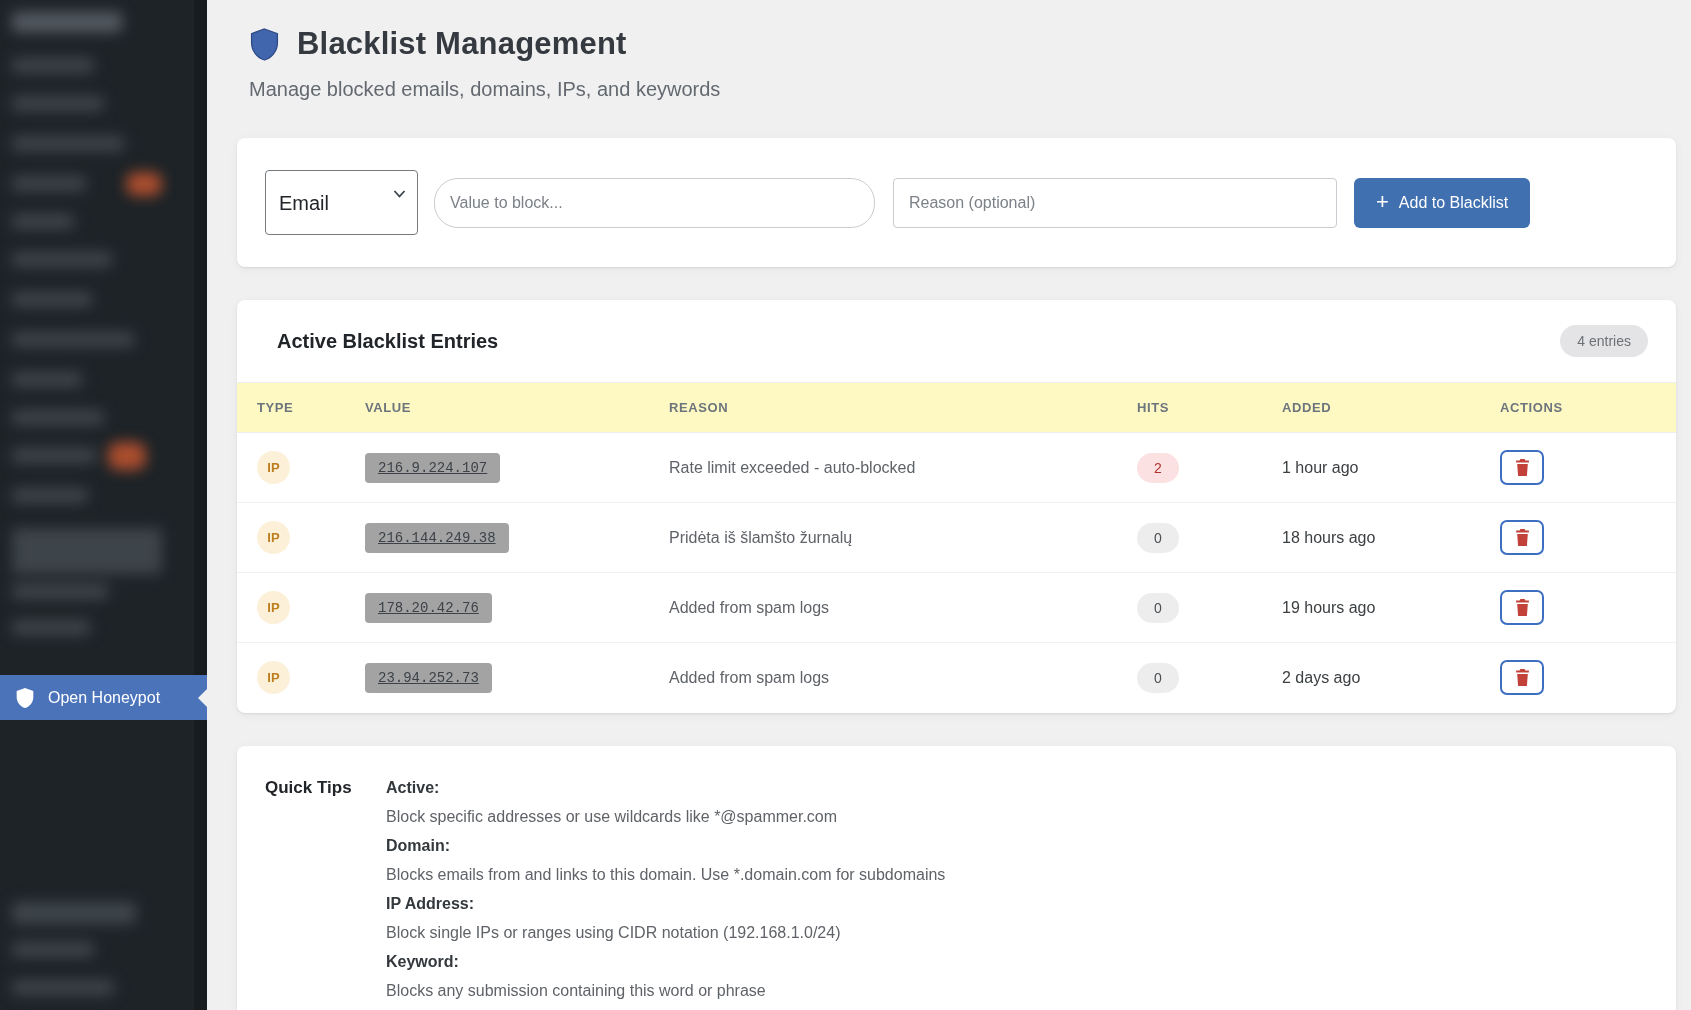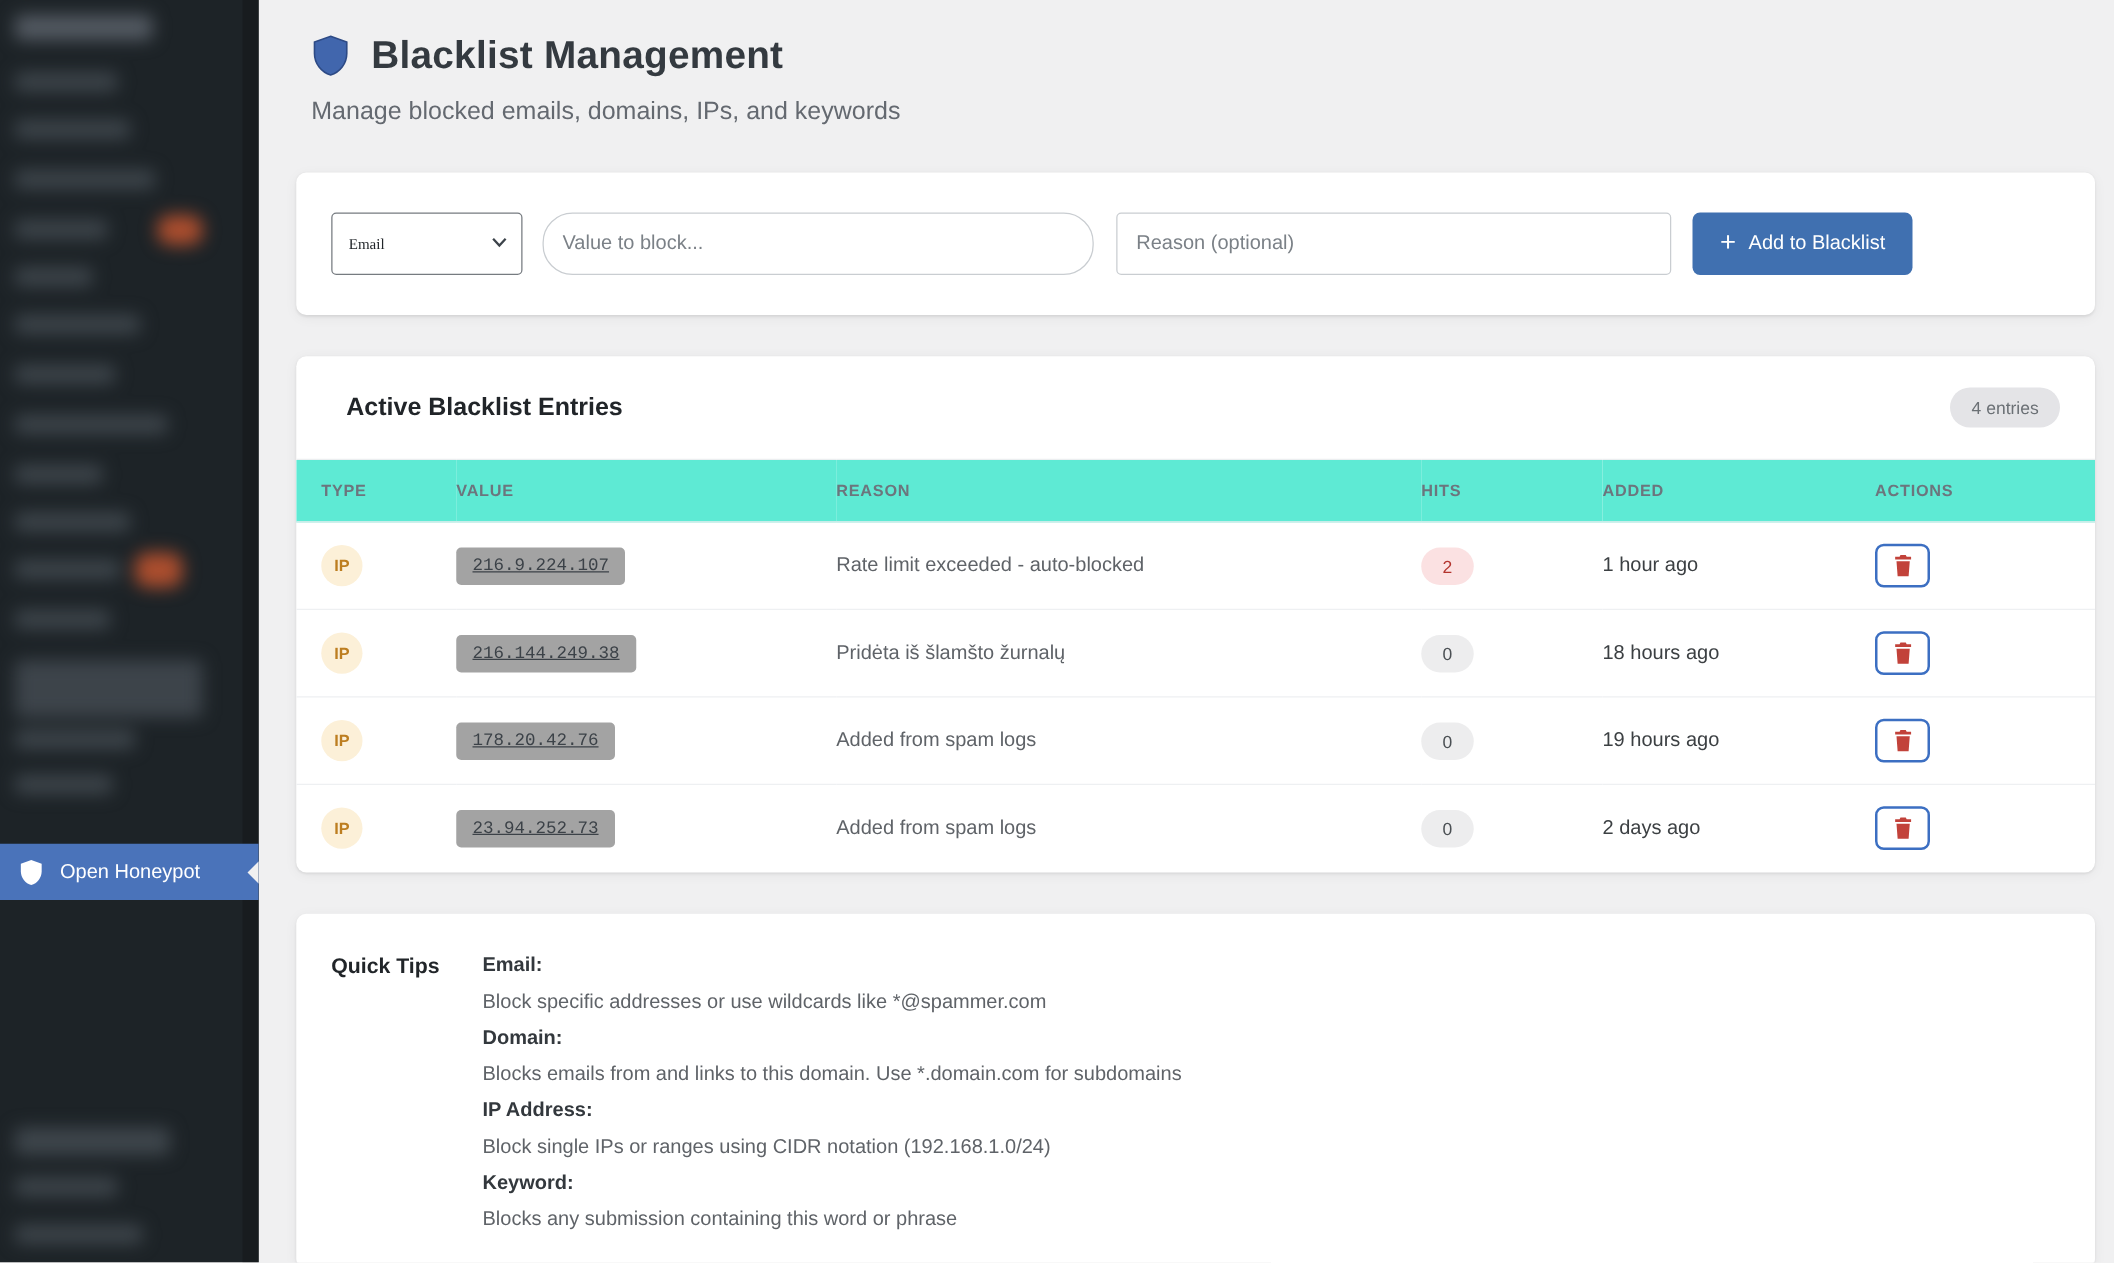--- a/index.html
+++ b/index.html
@@ -76,26 +76,26 @@
   }
 
   
   .form-card {
     margin-top: 37px;
     padding: 32px 28px;
     display: flex; gap: 16px; align-items: center;
   }
   .select-wrap { position: relative; width: 153px; }
   .type-select {
-    width: 100%; height: 50px;
+    width: 100%; height: 65px;
     border: 1px solid #767b80; border-radius: 4px;
-    background: #fff; font-size: 12px; color: #212529;
+    background: #fff; font-size: 20px; color: #212529;
     padding: 0 34px 0 13px;
     appearance: none; -webkit-appearance: none;
-    font-family: Liberation Serif, serif;
+    font-family: Liberation Sans, sans-serif;
     cursor: pointer;
   }
   .select-chevron {
     position: absolute; right: 12px; top: 19px; pointer-events: none;
   }
   .text-input {
     height: 50px; border: 1px solid #c9cdd1; border-radius: 4px;
     font-size: 16px; padding: 0 15px; color: #212529;
     font-family: "Liberation Sans", sans-serif; background: #fff;
   }
@@ -116,21 +116,21 @@
   .entries-head {
     display: flex; align-items: center; justify-content: space-between;
     padding: 25px 28px;
   }
   .entries-title { font-size: 20px; font-weight: bold; color: #212529; margin-left: 12px; }
   .count-badge {
     background: #e4e4e7; color: #6b7075; font-size: 14px;
     padding: 8px 17px; border-radius: 999px;
   }
   table.entries { width: 100%; border-collapse: collapse; table-layout: fixed; }
-  table.entries thead tr { background: #5eead4; }
+  table.entries thead tr { background: #fef9c3; }
   table.entries th {
     text-align: left; font-size: 13px; font-weight: bold; color: #6c757d;
     letter-spacing: .6px; padding: 17px 0;
     border-top: 1px solid #eceef0; border-bottom: 1px solid #eceef0;
   }
   table.entries th:first-child, table.entries td:first-child { padding-left: 20px; }
   table.entries td { padding: 0; height: 70px; vertical-align: middle; font-size: 16px; }
   table.entries tbody tr + tr td { border-top: 1px solid #eef0f2; }
   .type-badge {
     display: inline-flex; align-items: center; justify-content: center;
@@ -321,21 +321,21 @@
           </td>
         </tr>
       </tbody>
     </table>
   </div>
 
   <div class="card tips-card">
     <div class="tips-title">Quick Tips</div>
     <div class="tips-list">
       <div>
-        <div class="tip-label">Email:</div>
+        <div class="tip-label">Active:</div>
         <div class="tip-text">Block specific addresses or use wildcards like *@spammer.com</div>
       </div>
       <div>
         <div class="tip-label">Domain:</div>
         <div class="tip-text">Blocks emails from and links to this domain. Use *.domain.com for subdomains</div>
       </div>
       <div>
         <div class="tip-label">IP Address:</div>
         <div class="tip-text">Block single IPs or ranges using CIDR notation (192.168.1.0/24)</div>
       </div>

